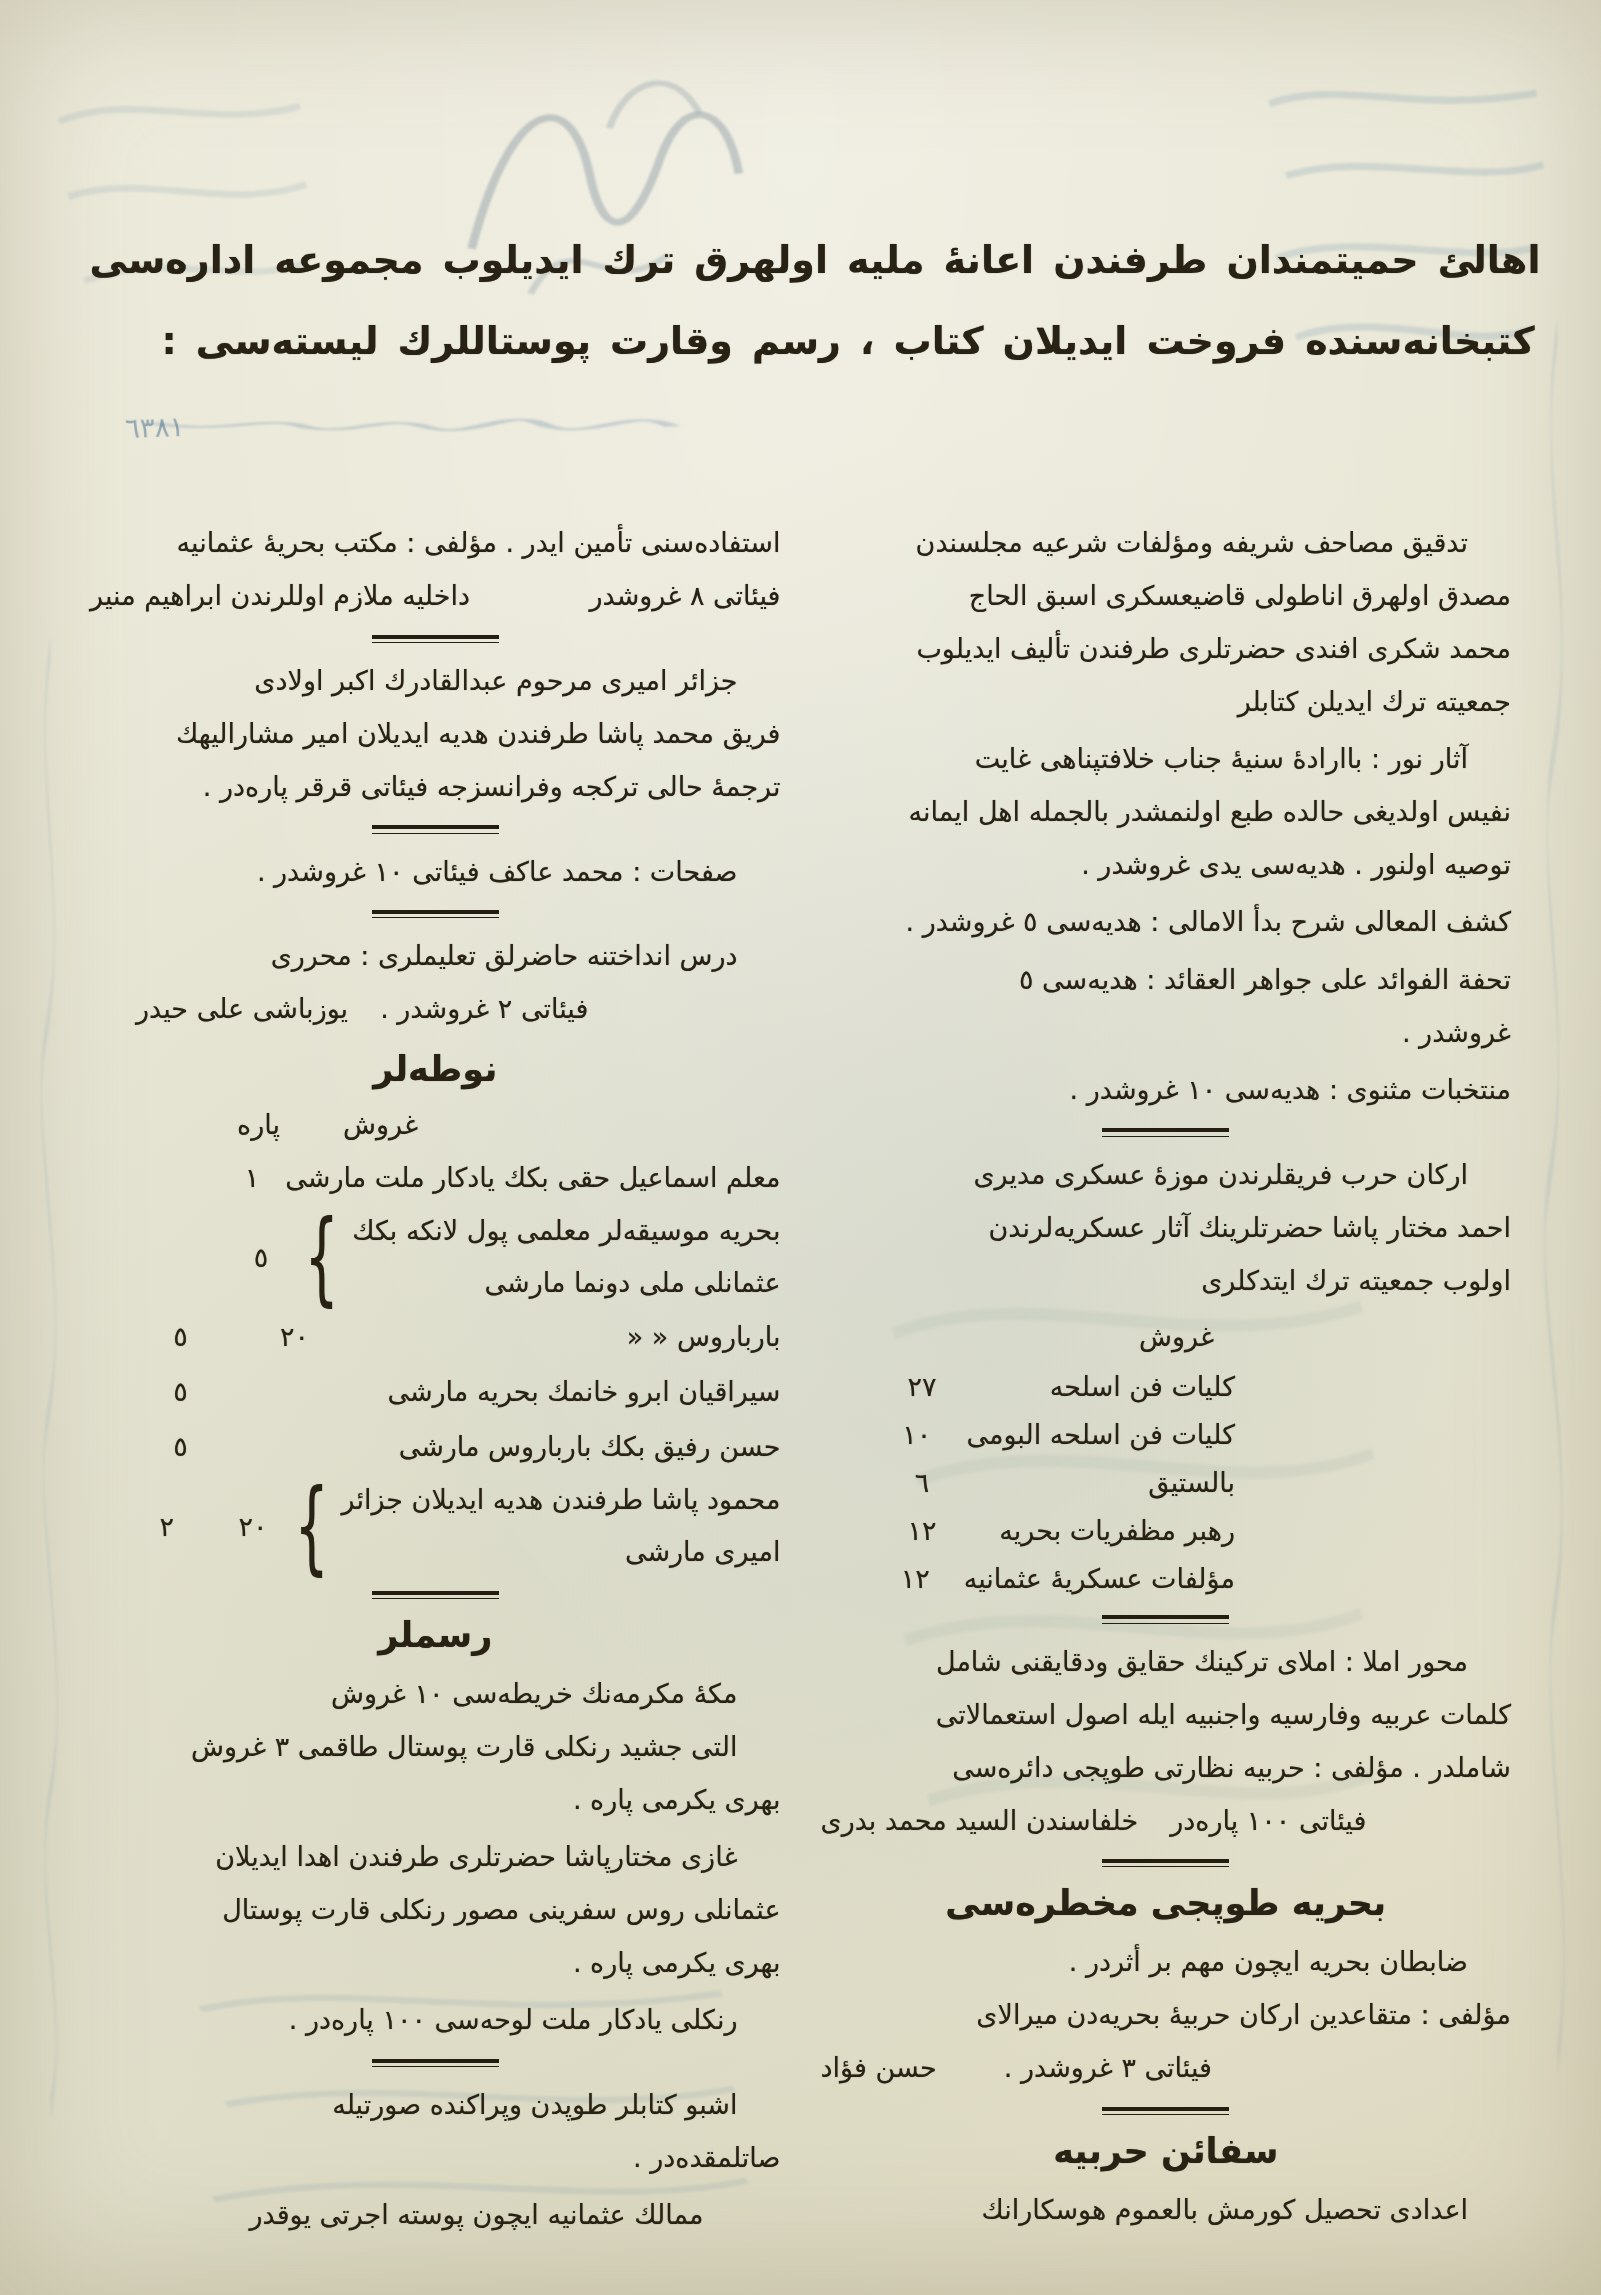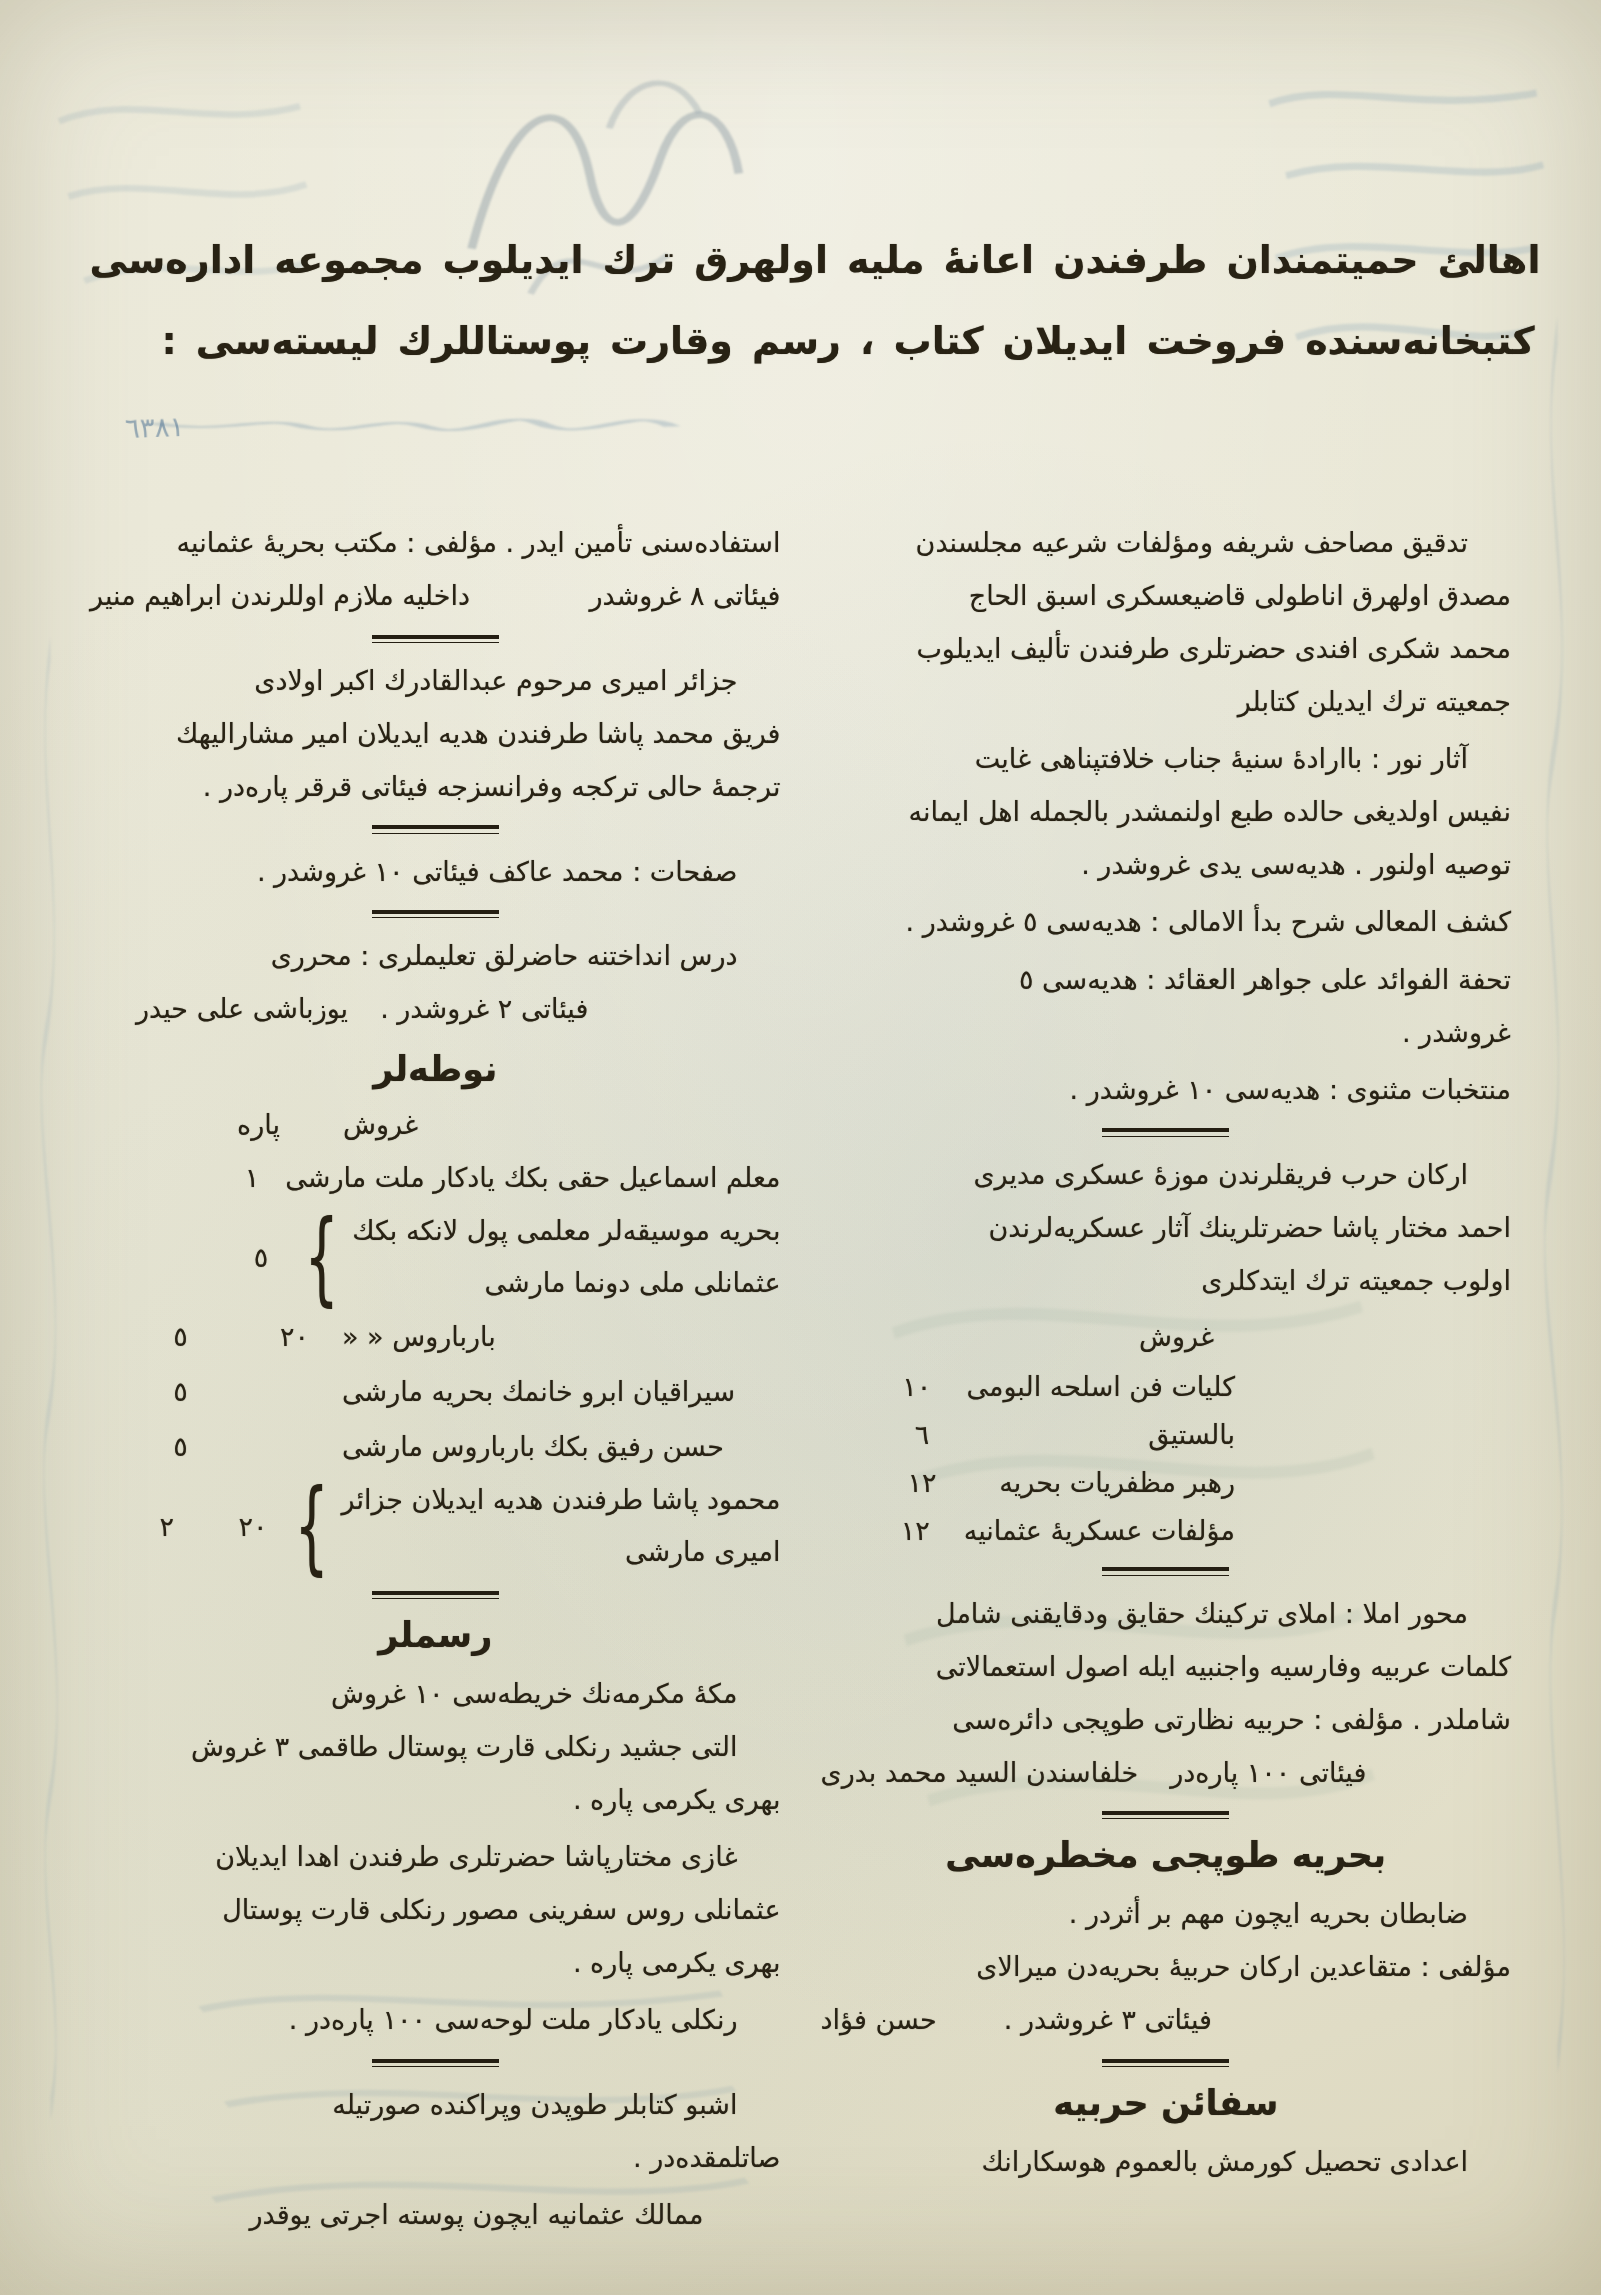--- a/index.html
+++ b/index.html
@@ -44,21 +44,21 @@
   .punit{direction:ltr;margin-left:52px;width:117px;text-align:center;line-height:52px;}
   .prow{display:flex;direction:ltr;align-items:baseline;line-height:48px;}
   .pv{width:110px;text-align:center;}
   .pt{flex:1;direction:rtl;text-align:right;white-space:nowrap;}
   
   .notes-head{display:flex;direction:ltr;padding-left:125px;gap:35px;line-height:50px;}
   .notes-head span{width:87px;text-align:center;white-space:nowrap;}
   .nrow{display:flex;direction:ltr;align-items:center;min-height:55px;}
   .np{width:77px;margin-left:52px;text-align:center;}
   .nk{width:77px;margin-left:37px;text-align:center;}
-  .nt{flex:1;direction:rtl;text-align:left;white-space:nowrap;line-height:52px;margin-left:9px;}
+  .nt{flex:1;direction:rtl;text-align:right;white-space:nowrap;line-height:52px;margin-left:9px;}
   .nlines{flex:1;direction:rtl;text-align:right;}
   .nlines .line{line-height:52px;}
   .brace{font-size:90px;line-height:1;transform:scaleX(.6) scaleY(1.12);margin:0 1.7px 0 5px;color:#282214;}
   
   .scrib{position:absolute;pointer-events:none;}
   .faint-num{position:absolute;left:125px;top:411px;font-size:27.6px;color:rgba(62,102,140,.5);
              transform:rotate(-2deg);filter:blur(0.5px);direction:ltr;}
 </style>
 </head>
 <body>
@@ -123,20 +123,24 @@
       </div>
       <div class="hr"></div>
       <div class="para">
         <div class="line ind">اركان حرب فريقلرندن موزهٔ عسكرى مديرى</div>
         <div class="line">احمد مختار پاشا حضرتلرينك آثار عسكريه‌لرندن</div>
         <div class="line">اولوب جمعيته ترك ايتدكلرى</div>
       </div>
 
       <div class="ptable">
         <div class="punit">غروش</div>
+        <div class="prow">
+          <span class="pv">٢٧</span>
+          <span class="pt">كليات فن اسلحه</span>
+        </div>
         <div class="prow">
           <span class="pv">١٠</span>
           <span class="pt">كليات فن اسلحه البومى</span>
         </div>
         <div class="prow">
           <span class="pv">٦</span>
           <span class="pt">بالستيق</span>
         </div>
         <div class="prow">
           <span class="pv">١٢</span>

